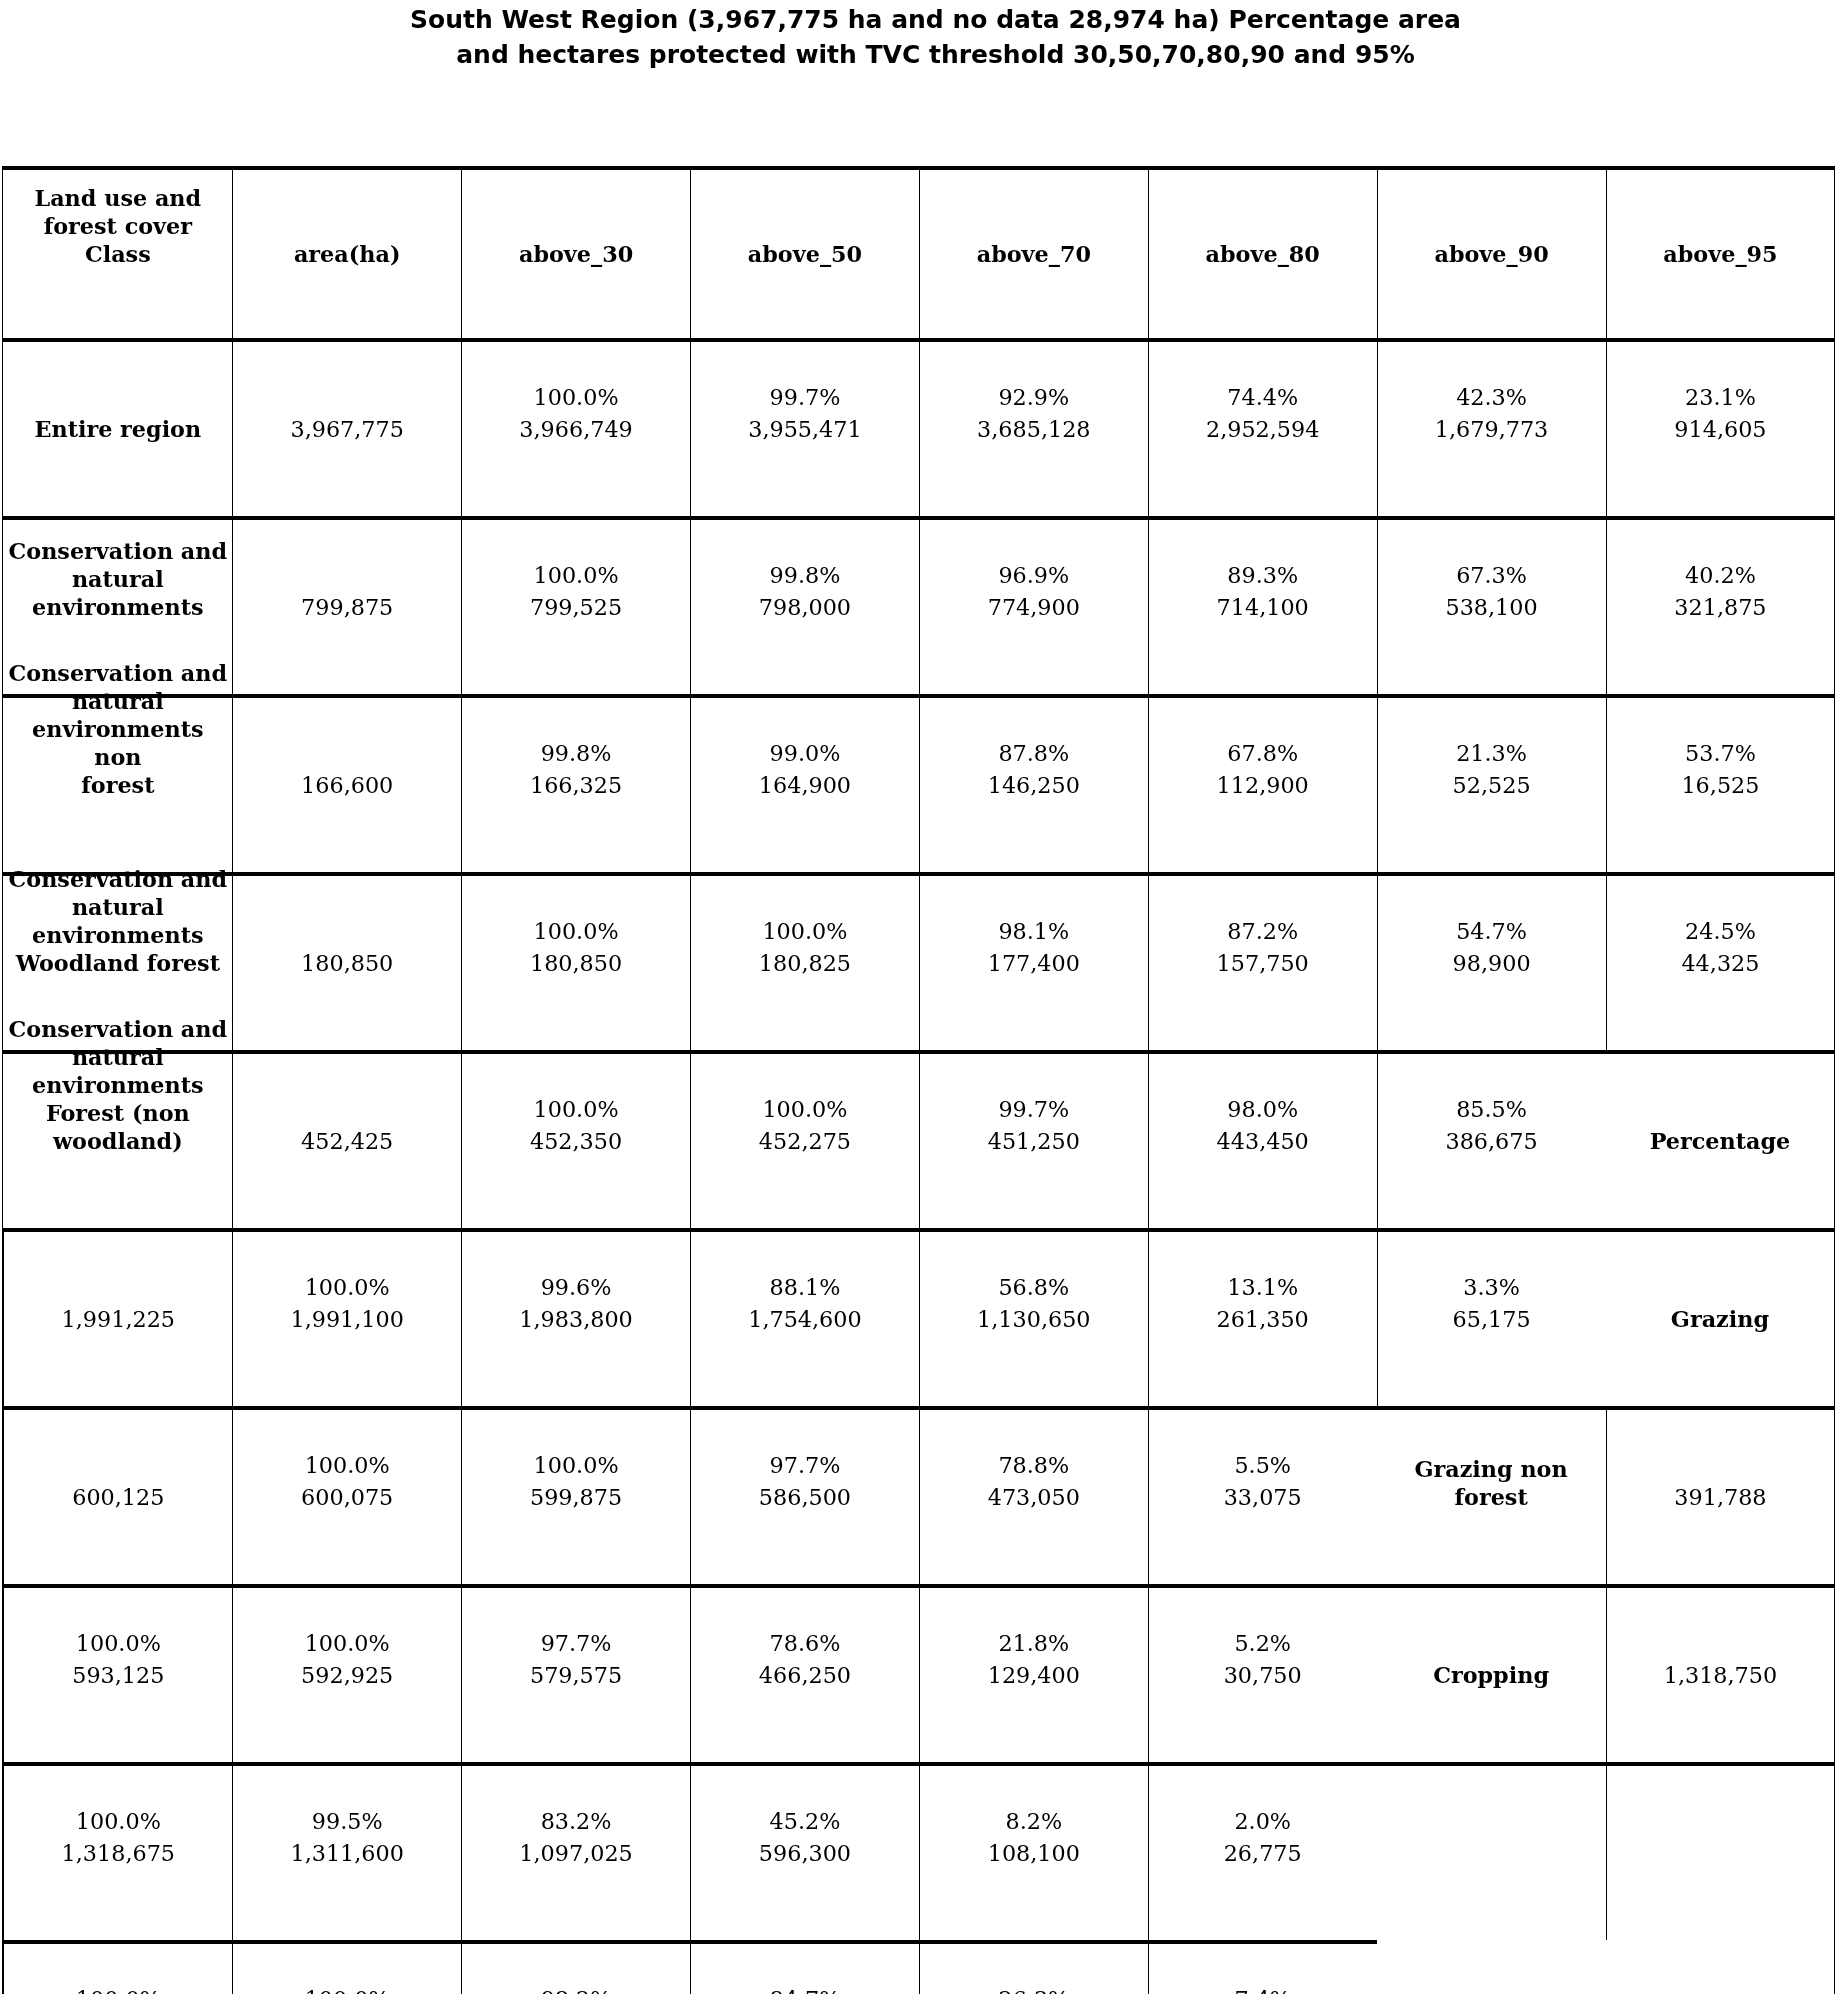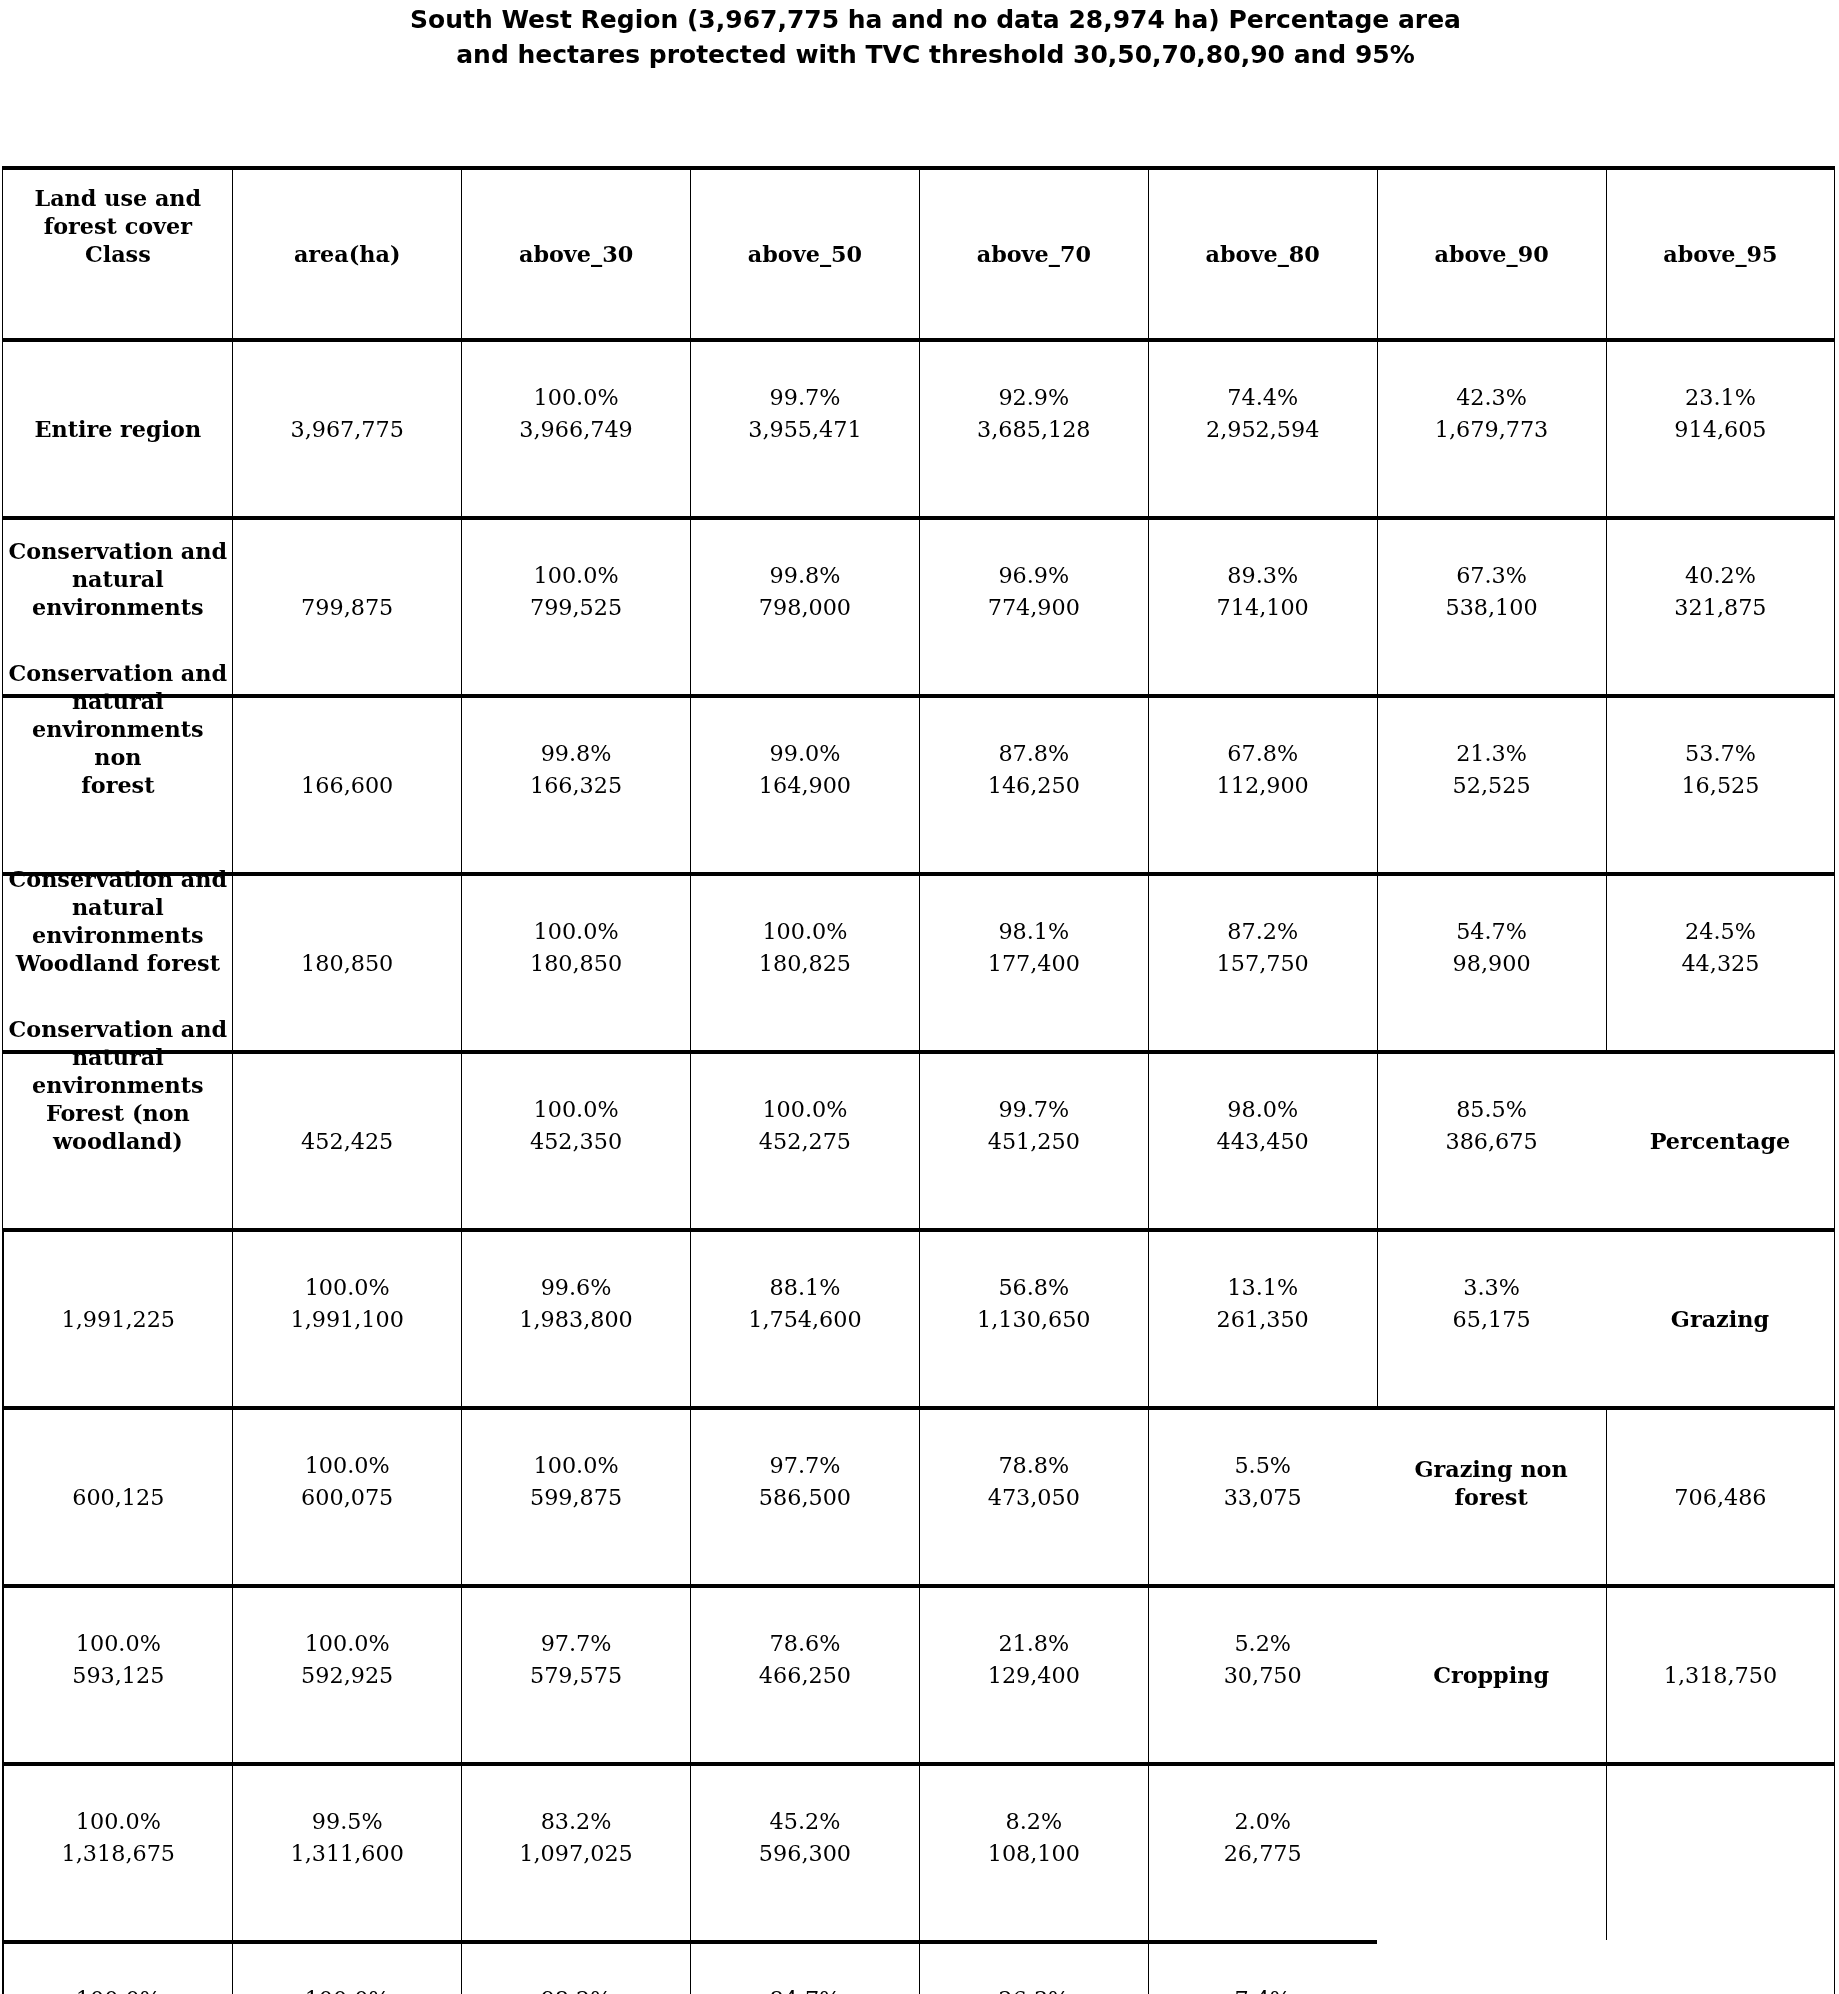--- a/index.html
+++ b/index.html
@@ -278,21 +278,21 @@
   <div class="c">
       <div class="t pct">5.5%
 33,075</div>
     </div>
 
   <div class="c fc">
       <div class="t lbl">Grazing non
 forest</div>
     </div>
   <div class="c">
-      <div class="t num">706,486</div>
+      <div class="t num">391,788</div>
     </div>
   <div class="c">
       <div class="t pct">100.0%
 593,125</div>
     </div>
   <div class="c">
       <div class="t pct">100.0%
 592,925</div>
     </div>
   <div class="c">

